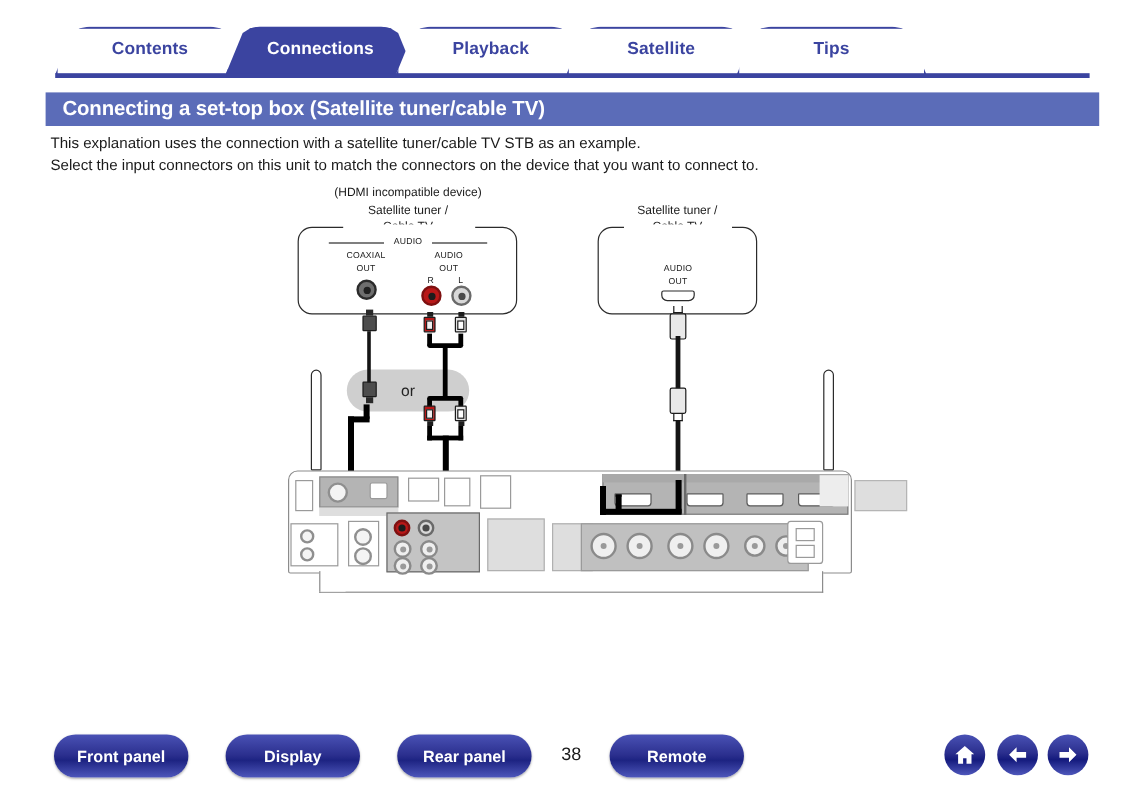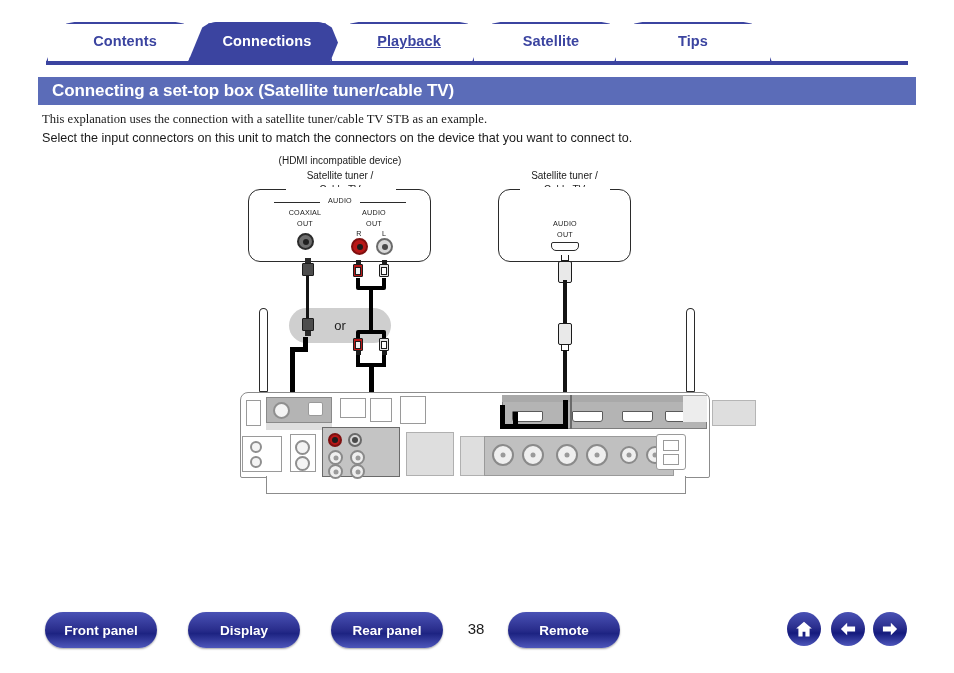--- a/index.html
+++ b/index.html
@@ -46,21 +46,21 @@
   #titlebar .ttxt{
     color:#ffffff; font-size:17px; font-weight:bold; padding-left:14px;
     letter-spacing:-0.1px;
   }
 
   
   .para{
     position:absolute; left:42px; font-size:12.6px; color:#1a1a1a;
     white-space:nowrap;
   }
-  #para1{top:112px;font-family:Liberation Serif, serif;}
+  #para1{top:112px;}
   #para2{top:131px;}
 
   
   #diagram{position:absolute; left:0; top:150px; width:954px; height:360px;}
 
   .dlabel{
     position:absolute; font-size:10px; color:#1a1a1a; text-align:center;
     white-space:nowrap;
   }
   .dsmall{
@@ -187,21 +187,21 @@
 
 <div id="tabbar">
   <div class="tab" style="left:0px;width:158px;">
       <span class="tabskin"></span>
       <span class="tablabel">Contents</span>
     </div>
   <div class="tab active" style="left:142px;width:158px;">
       <span class="tabskin"></span>
       <span class="tablabel">Connections</span>
     </div>
-  <div class="tab" style="left:284px;width:158px;text-decoration:underline;">
+  <div class="tab" style="left:284px;width:158px;">
       <span class="tabskin"></span>
       <span class="tablabel">Playback</span>
     </div>
   <div class="tab" style="left:426px;width:158px;">
       <span class="tabskin"></span>
       <span class="tablabel">Satellite</span>
     </div>
   <div class="tab" style="left:568px;width:158px;">
       <span class="tabskin"></span>
       <span class="tablabel">Tips</span>

